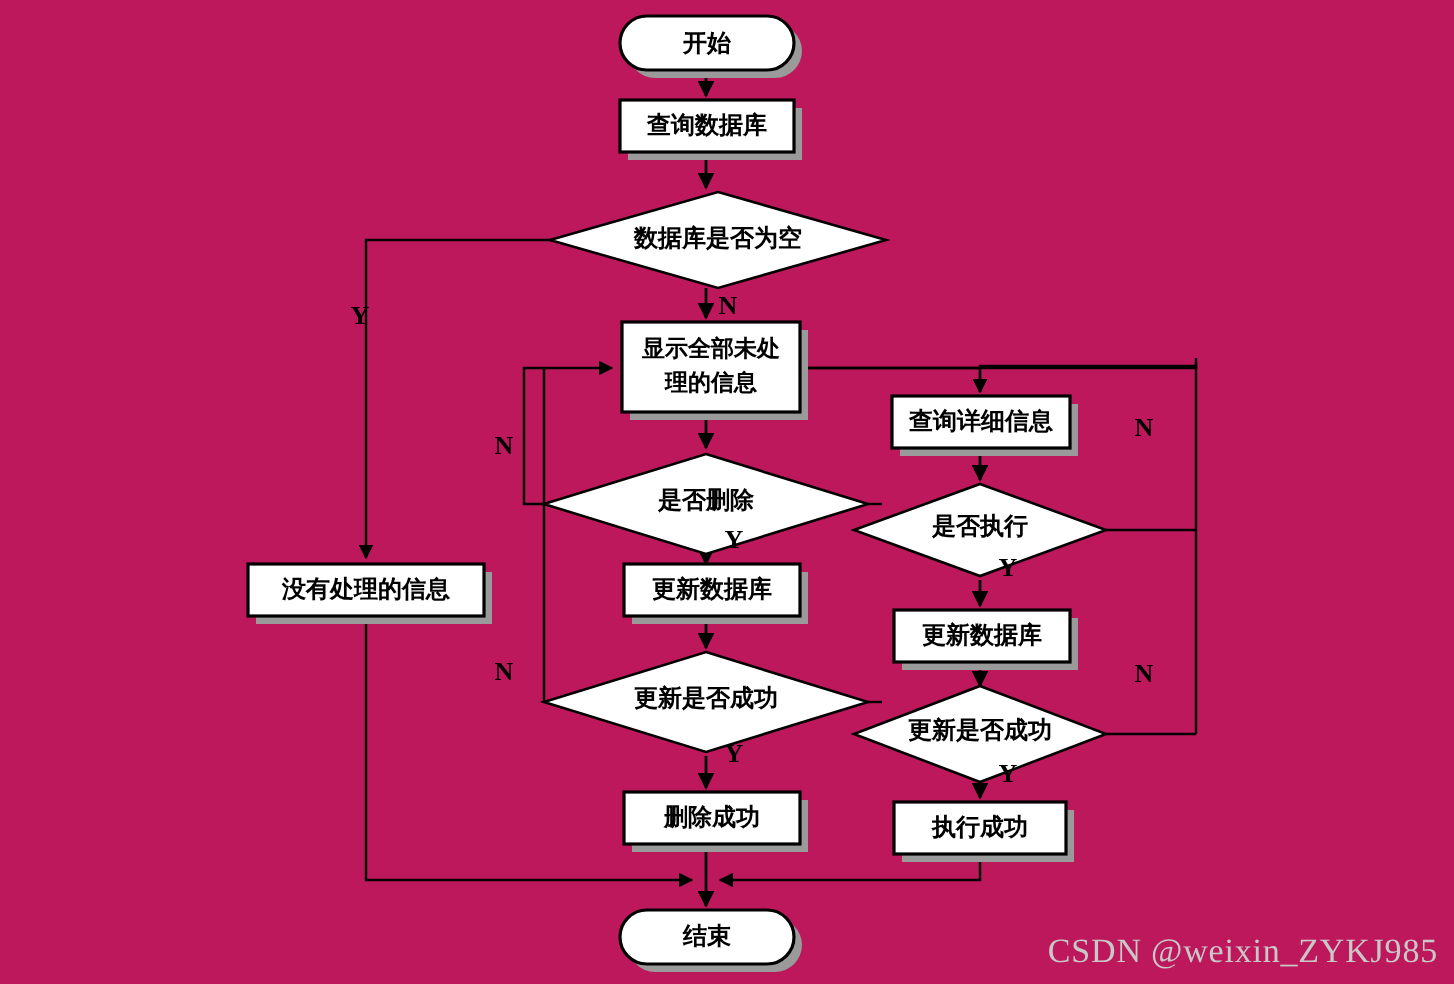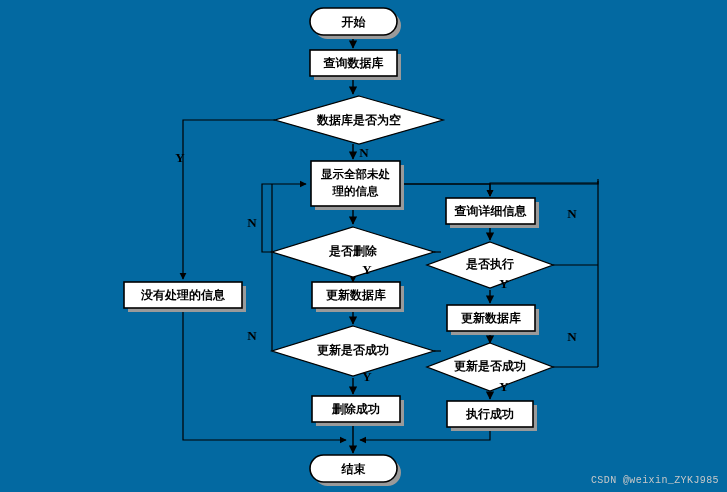--- a/index.html
+++ b/index.html
@@ -7,21 +7,21 @@
     padding: 0;
     background: #ffffff;
   }
   body {
     font-family: "Liberation Serif", "DejaVu Serif", serif;
   }
   #canvas {
     position: relative;
     width: 727px;
     height: 492px;
-    background: #0369a1;
+    background: #be185d;
     overflow: hidden;
   }
   svg#flow {
     position: absolute;
     left: 0;
     top: 0;
     width: 727px;
     height: 492px;
   }
   .shape-stroke {
@@ -69,22 +69,22 @@
     font-size: 13px;
     font-weight: bold;
     fill: #000000;
     text-anchor: middle;
     dominant-baseline: middle;
   }
   .watermark {
     position: absolute;
     right: 8px;
     bottom: 6px;
-    font-family: Liberation Mono, monospace;
-    font-size: 10px;
+    font-family: Liberation Serif, serif;
+    font-size: 17px;
     color: #c8c8c8;
     letter-spacing: 0.4px;
     white-space: nowrap;
   }
 </style>
 </head>
 <body>
 
 <div id="canvas">
 

